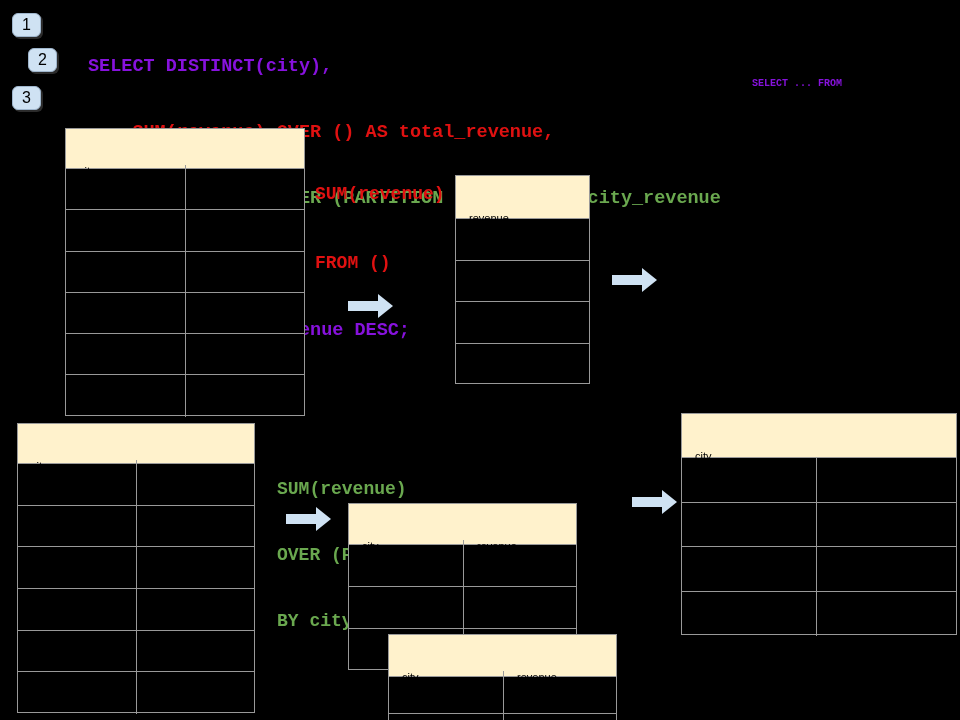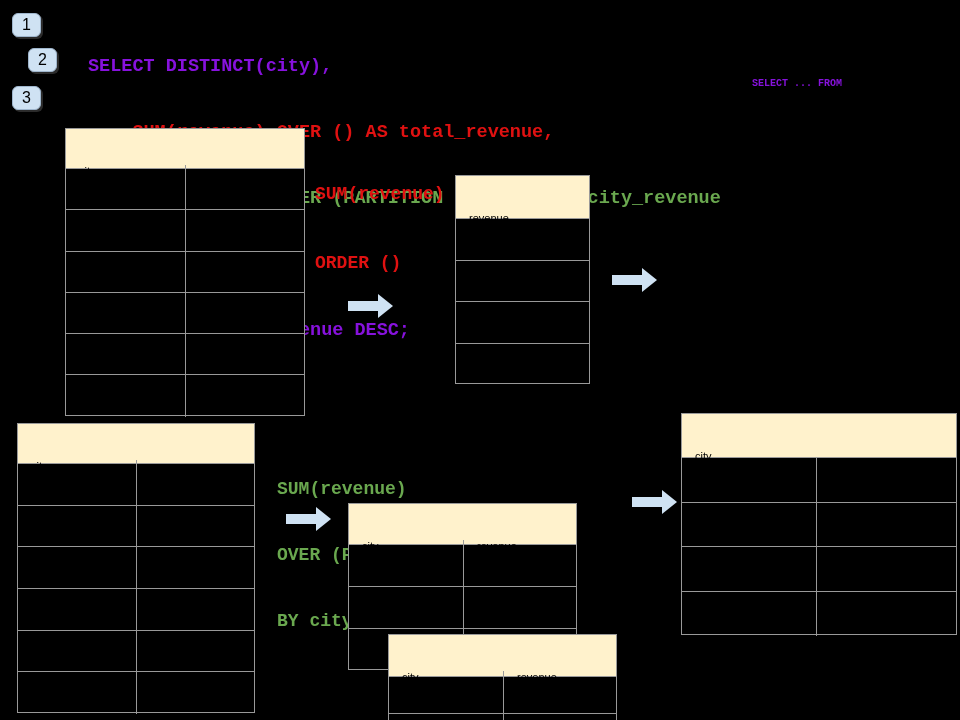--- a/index.html
+++ b/index.html
@@ -111,21 +111,21 @@
     <div class="c-purple">  FROM rides</div>
     <div class="c-purple">  ORDER by city_revenue DESC;</div>
   </div>
 
   <div class="mono-label label-sidenote">
     <div>SELECT ... FROM</div>
   </div>
 
   <div class="mono-label label-total">
     <div>SUM(revenue)</div>
-    <div>ORDER ()</div>
+    <div>FROM ()</div>
   </div>
 
   <div class="mono-label label-partition">
     <div>SUM(revenue)</div>
     <div>OVER (PARTITION</div>
     <div>BY city)</div>
   </div>
 
   <div class="tbl t1">
       <div class="thead">

